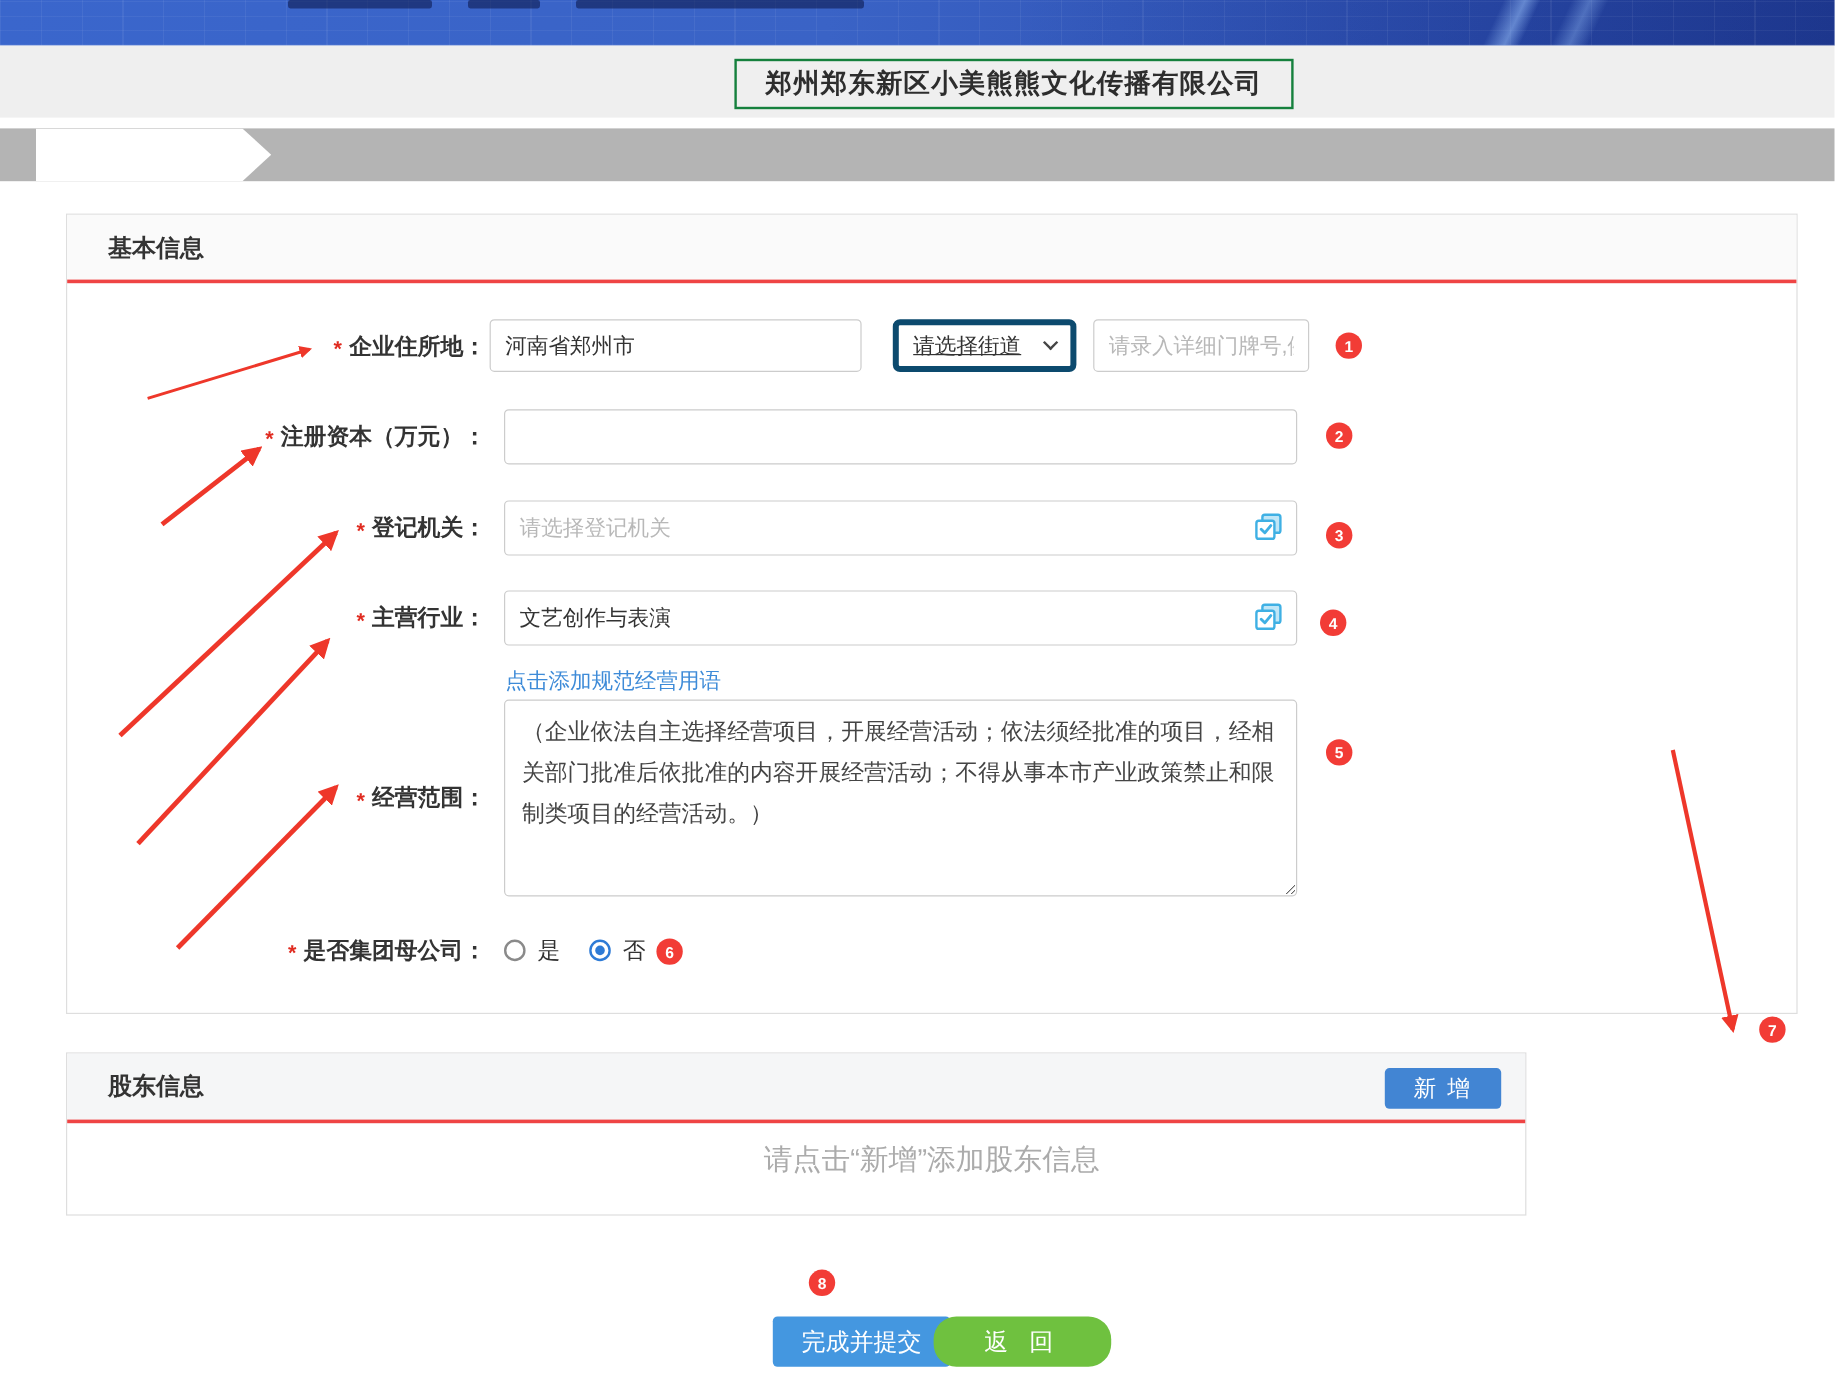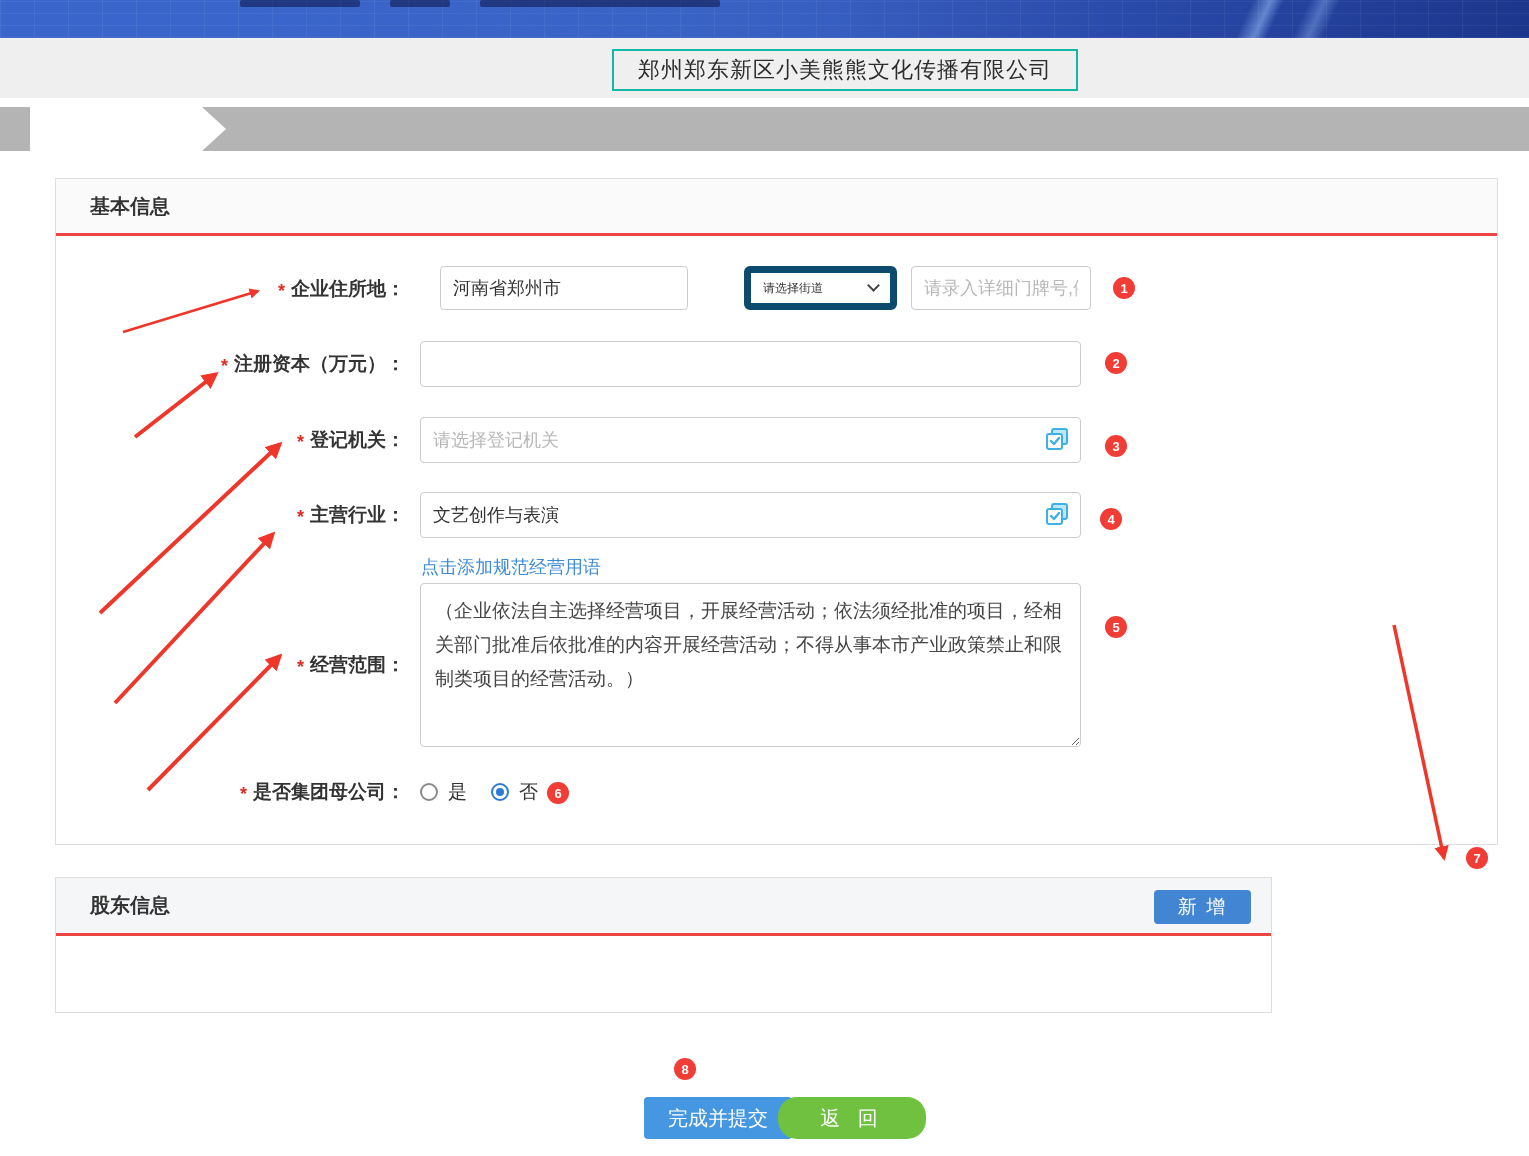--- a/index.html
+++ b/index.html
@@ -18,22 +18,22 @@
       linear-gradient(90deg, #3a66cc 0%, #3a63c6 45%, #2f52b4 75%, #2746a3 100%);
   }
   .banner-streak { left:1150px; top:0; width:240px; height:38px;
     background:linear-gradient(115deg, transparent 40%, rgba(160,200,255,.5) 47%, transparent 52%, transparent 62%, rgba(160,200,255,.35) 68%, transparent 74%); }
   .banner-smudge { top:0; height:7px; background:rgba(10,20,70,.55); border-radius:2px; }
 
   
   .header-strip { left:0; top:38px; width:1529px; height:60px; background:#efefef; }
   .title-box {
     left:612px; top:49px; width:466px; height:42px;
-    border:2px solid #14b8a6; display:flex; align-items:center; justify-content:center;
-    font-size:22px; font-weight:400; color:#2d2d2d; letter-spacing:1px; background:transparent;
+    border:2px solid #15803d; display:flex; align-items:center; justify-content:center;
+    font-size:22px; font-weight:700; color:#2d2d2d; letter-spacing:1px; background:transparent;
   }
 
   
   .step-bar { left:0; top:107px; width:1529px; height:44px; background:#b4b4b4; }
   .step-tab-outline {
     left:30px; top:107px; width:196px; height:44px; background:#ffffff;
     clip-path:polygon(0 0, calc(100% - 24px) 0, 100% 50%, calc(100% - 24px) 100%, 0 100%);
   }
   .step-tab {
     left:30px; top:107px; width:190px; height:44px; background:#f3b02c;
@@ -58,22 +58,22 @@
     left:55px; width:350px; text-align:right; font-size:19px; font-weight:700; color:#333;
     display:flex; justify-content:flex-end; align-items:center;
   }
   .req { color:#e02b20; font-size:18px; margin-right:6px; font-weight:700; position:relative; top:2px; }
   .txt-input {
     border:1px solid #ccc; border-radius:4px; background:#fff; font-size:18px; color:#333;
     padding:0 12px; outline:none; font-family:"Liberation Sans","DejaVu Sans",sans-serif;
   }
   .txt-input::placeholder { color:#b8b8b8; }
   .fake-select {
-    border:7px solid #0c4a6e; border-radius:6px; background:#fff; font-size:12px; color:#333;
-    display:flex; align-items:center; justify-content:space-between; padding:0 12px; cursor:pointer;
+    border:5px solid #0c4a6e; border-radius:6px; background:#fff; font-size:18px; color:#333;
+    display:flex; align-items:center; justify-content:space-between; padding:0 12px; cursor:pointer;text-decoration:underline;
   }
   .chev { width:9px; height:9px; border-right:2px solid #444; border-bottom:2px solid #444;
     transform:rotate(45deg); margin-top:-5px; }
   .scope-area {
     border:1px solid #ccc; border-radius:4px; font-size:19px; color:#454545; line-height:34px;
     padding:10px 14px; resize:both; font-family:"Liberation Sans","DejaVu Sans",sans-serif; overflow:auto;
   }
   .link { font-size:18px; color:#3e8bd8; cursor:pointer; }
 
   .radio-row { display:flex; align-items:center; gap:10px; font-size:19px; color:#333; }
@@ -133,21 +133,21 @@
   <div class="abs panel" id="panel-basic">
     <div class="panel-head">
       <span>基本信息</span>
     </div>
   </div>
 
   <div class="abs f-label" style="top:267px;height:44px;">
     <span class="req">*</span>
     <span>企业住所地：</span>
   </div>
-  <input class="abs txt-input" style="left: 440px; top: 266px; width: 248px; height: 44px;" value="河南省郑州市">
+  <input class="abs txt-input" style="left: 408px; top: 266px; width: 310px; height: 44px;" value="河南省郑州市">
   <div class="abs fake-select" style="left:744px;top:266px;width:153px;height:44px;">
     <span>请选择街道</span>
     <span class="chev"></span>
   </div>
   <input class="abs txt-input" style="left: 911px; top: 266px; width: 180px; height: 44px;" placeholder="请录入详细门牌号,例">
   <div class="abs badge" style="left:1113px;top:277px;">1</div>
 
   <div class="abs f-label" style="top:341px;height:46px;">
     <span class="req">*</span>
     <span>注册资本（万元）：</span>
@@ -202,20 +202,21 @@
     <span class="radio-label">否</span>
   </div>
   <div class="abs badge" style="left:547px;top:782px;">6</div>
 
   <div class="abs panel" id="panel-share">
     <div class="panel-head">
       <span>股东信息</span>
       <button class="add-btn">新 增</button>
     </div>
   </div>
+  <div class="abs empty-hint">请点击“新增”添加股东信息</div>
   <div class="abs badge" style="left:1466px;top:847px;">7</div>
 
   <div class="abs badge" style="left:674px;top:1058px;">8</div>
   <button class="abs btn" id="btn-submit">完成并提交</button>
   <button class="abs btn" id="btn-back">返 回</button>
 
   <svg id="arrows" class="abs">
     <defs>
       <marker id="ah" viewBox="0 0 10 10" refX="8" refY="5" markerWidth="4.2" markerHeight="4.2" orient="auto-start-reverse">
         <path d="M0,0 L10,5 L0,10 z" fill="#ee372a"></path>

